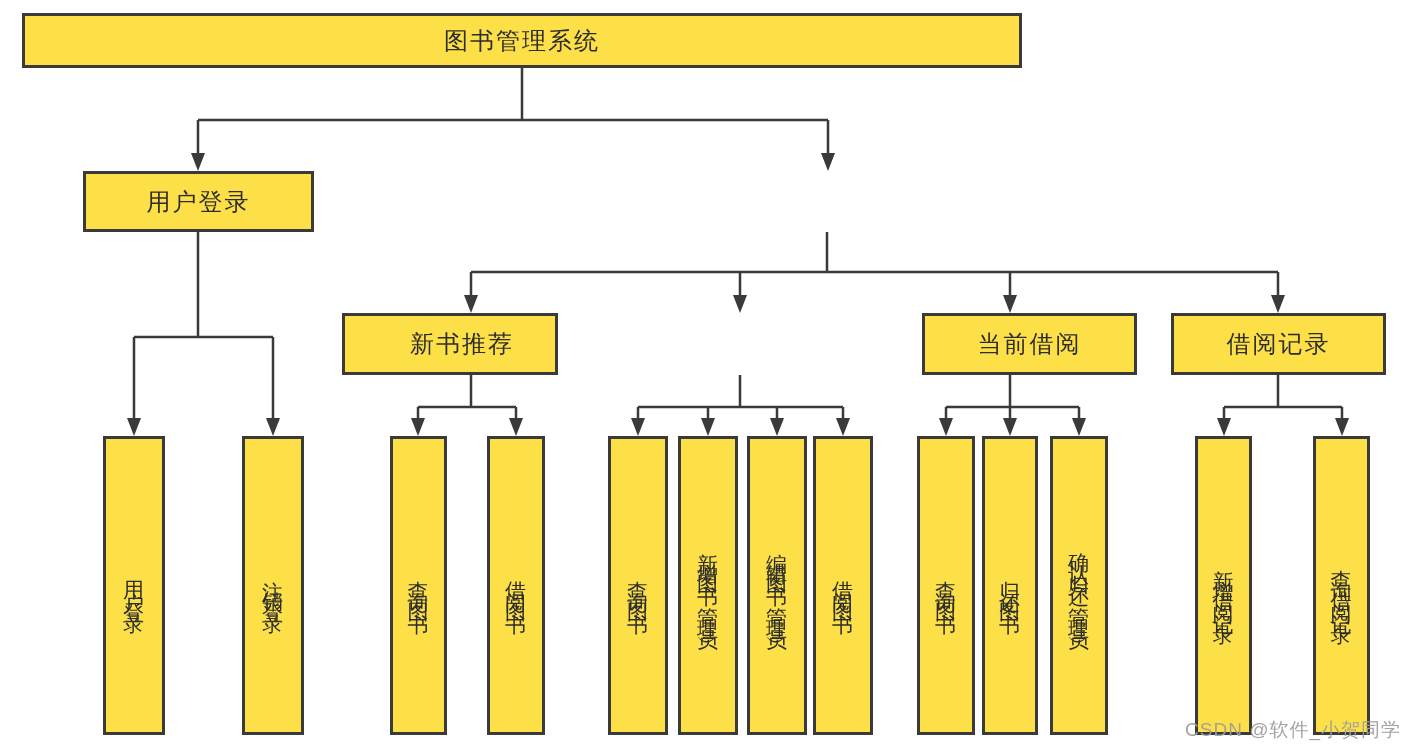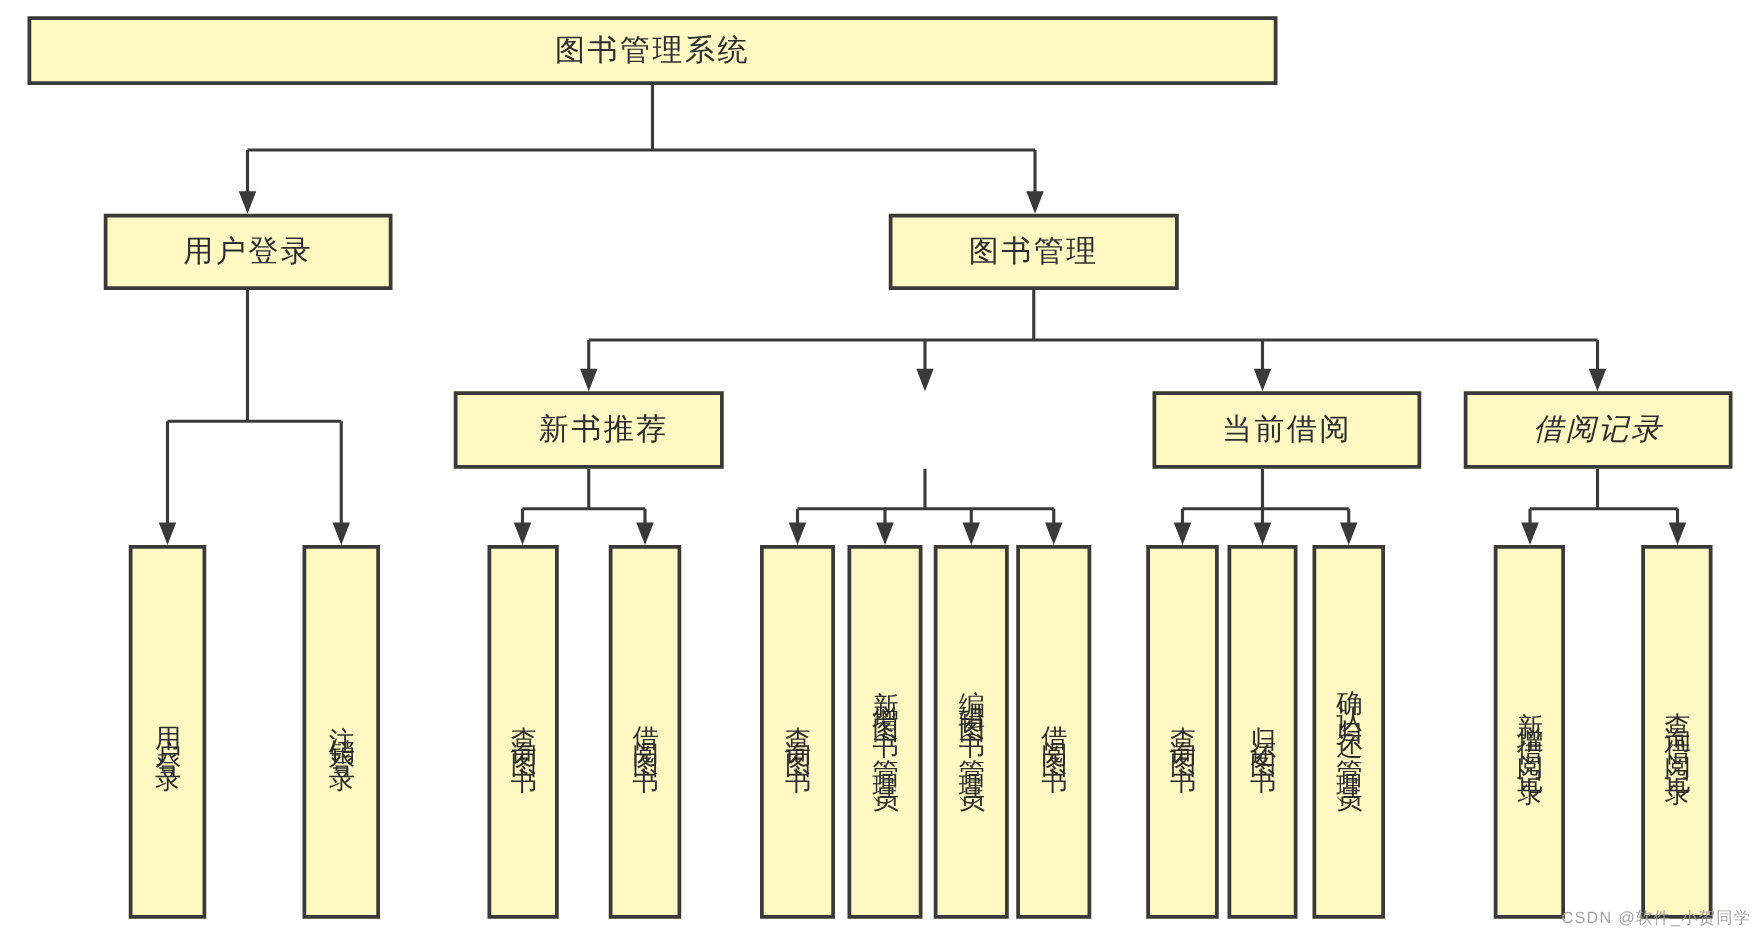--- a/index.html
+++ b/index.html
@@ -12,21 +12,21 @@
     overflow: hidden;
   }
   .wires {
     position: absolute;
     left: 0; top: 0;
     width: 1405px; height: 747px;
   }
   .box {
     position: absolute;
     box-sizing: border-box;
-    background: #fef9c3;
+    background: #fde047;
     border: 3px solid #3a3a3a;
     display: flex;
     align-items: center;
     justify-content: center;
     color: #2d2d2d;
     line-height: 1;
     white-space: nowrap;
     text-align: center;
   }
   .hbox {
@@ -36,21 +36,21 @@
   .vbox {
     writing-mode: vertical-rl;
     text-orientation: mixed;
     font-size: 21px;
     letter-spacing: 11px;
   }
   .watermark {
     position: absolute;
     right: 4px;
     bottom: 4px;
-    font-size: 13px;
+    font-size: 19px;
     letter-spacing: 1px;
     color: rgba(158,158,158,0.95);
     z-index: 5;
   }
 </style>
 </head>
 <body>
 
 <div class="stage">
 
@@ -70,25 +70,24 @@
          M631,418 L645,418 L638,436 Z  M701,418 L715,418 L708,436 Z
          M770,418 L784,418 L777,436 Z  M836,418 L850,418 L843,436 Z
          M939,418 L953,418 L946,436 Z  M1003,418 L1017,418 L1010,436 Z
          M1072,418 L1086,418 L1079,436 Z M1217,418 L1231,418 L1224,436 Z
          M1335,418 L1349,418 L1342,436 Z" fill="#3a3a3a" stroke="none"></path>
   </svg>
 
   <div class="box hbox" style="left:22px; top:13px; width:1000px; height:55px;">图书管理系统</div>
 
   <div class="box hbox" style="left:83px; top:171px; width:231px; height:61px;">用户登录</div>
-  <div class="box hbox" style="left:711px; top:171px; width:232px; height:61px;">图书管理</div>
 
-  <div class="box hbox" style="left:363px; top:313px; width:216px; height:62px;padding-left:24px;">新书推荐</div>
+  <div class="box hbox" style="left:342px; top:313px; width:216px; height:62px;padding-left:24px;">新书推荐</div>
   <div class="box hbox" style="left:922px; top:313px; width:215px; height:62px;">当前借阅</div>
-  <div class="box hbox" style="left:1171px; top:313px; width:215px; height:62px;font-style:italic;">借阅记录</div>
+  <div class="box hbox" style="left:1171px; top:313px; width:215px; height:62px;">借阅记录</div>
 
   <div class="box vbox" style="left:103px; top:436px; width:62px; height:299px;">用户登录</div>
   <div class="box vbox" style="left:242px; top:436px; width:62px; height:299px;">注销登录</div>
 
   <div class="box vbox" style="left:390px; top:436px; width:57px; height:299px;">查询图书</div>
   <div class="box vbox" style="left:487px; top:436px; width:58px; height:299px;">借阅图书</div>
 
   <div class="box vbox" style="left:608px; top:436px; width:60px; height:299px;">查询图书</div>
   <div class="box vbox" style="left:678px; top:436px; width:60px; height:299px;">新增图书（管理员）</div>
   <div class="box vbox" style="left:747px; top:436px; width:60px; height:299px;">编辑图书（管理员）</div>

